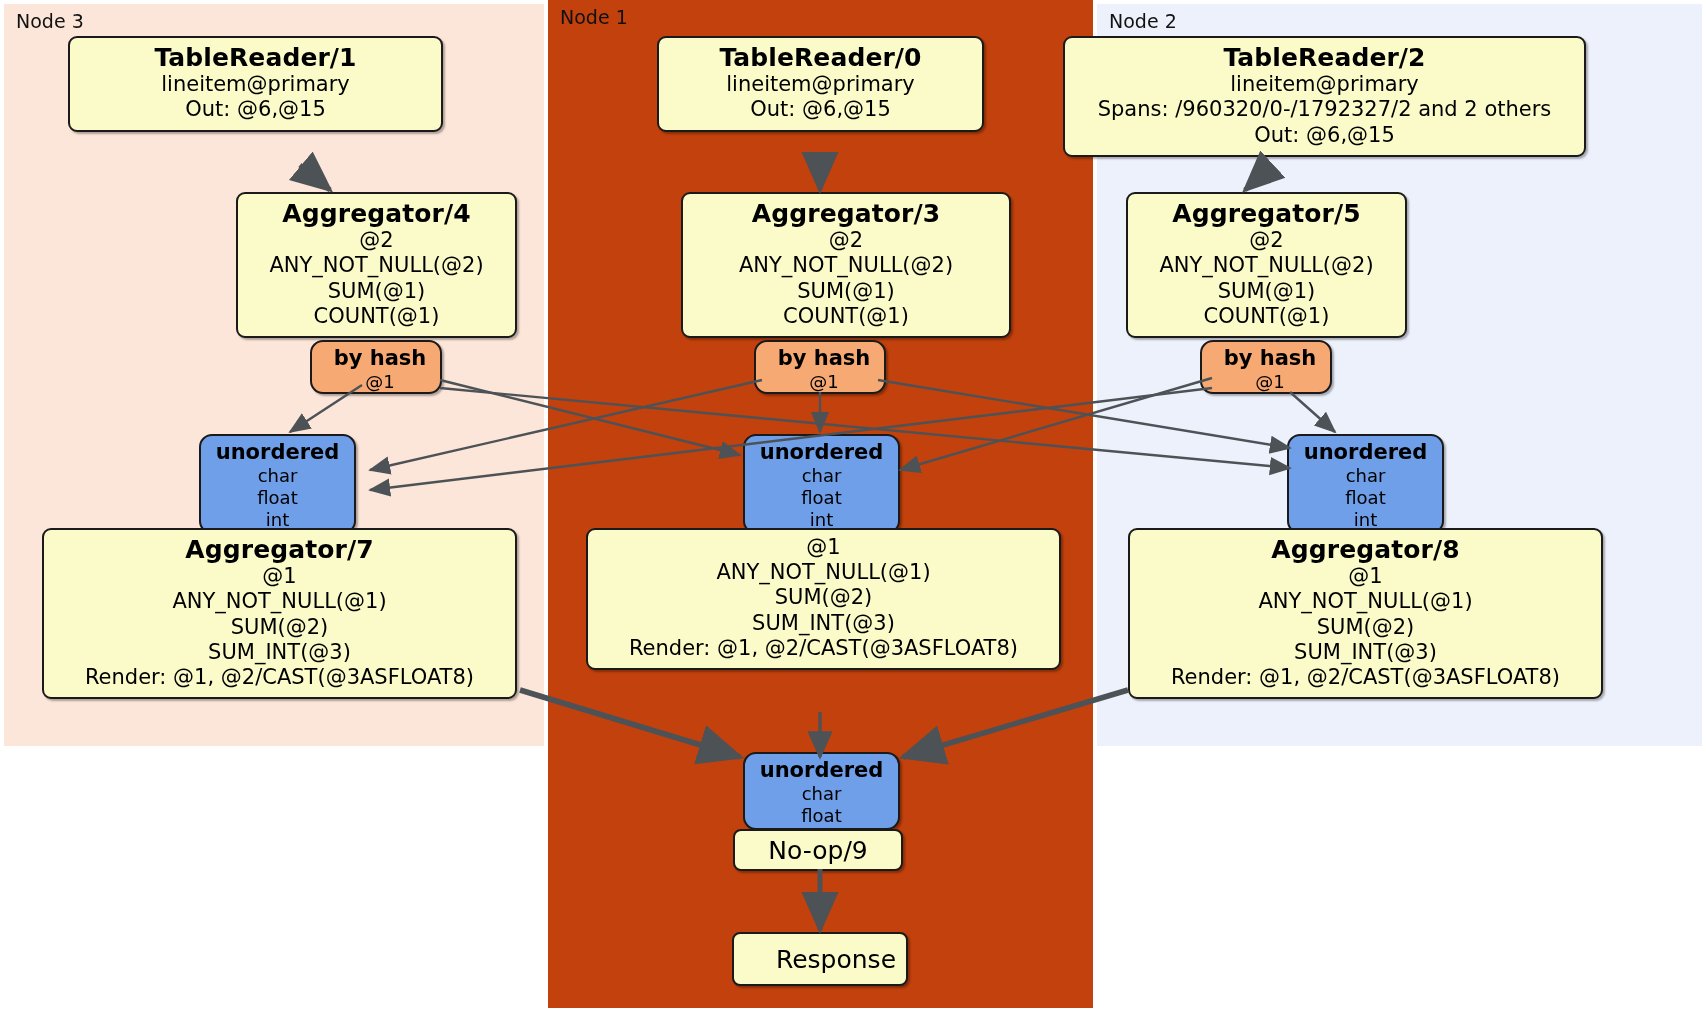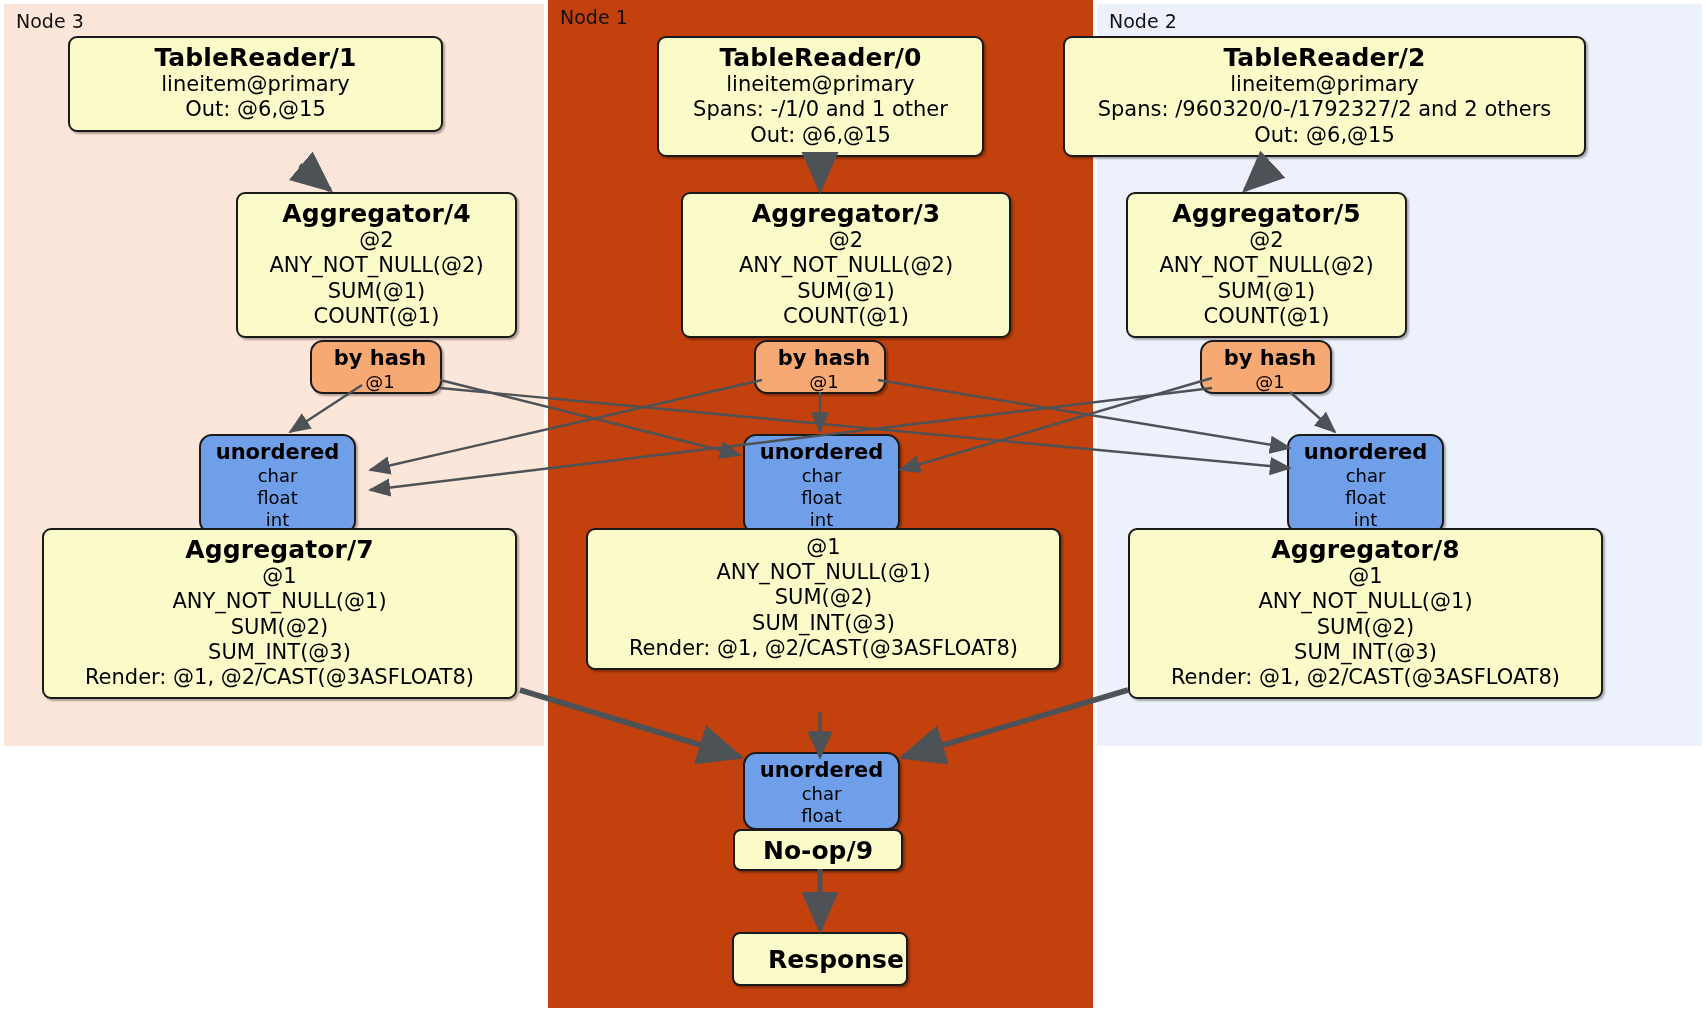--- a/index.html
+++ b/index.html
@@ -116,21 +116,21 @@
     background: #fbfbc9;
     border: 2px solid #1a1a1a;
     border-radius: 8px;
     box-shadow: 2px 2px 2px rgba(0,0,0,0.30);
     display: flex;
     align-items: center;
     justify-content: center;
     color: #000;
   }
   .small-box-label {
-    font-weight: bold;
+    font-weight: normal;
     font-size: 25px;
     white-space: nowrap;
     text-align: center;
   }
 
   
   .layer-panels { z-index: 1; }
   .layer-edges  { z-index: 2; }
   .layer-boxes  { z-index: 3; }
 </style>
@@ -197,21 +197,20 @@
 
     <div class="proc-box" id="box-tr1" style="left:68px; top:36px; width:375px;">
       <div class="proc-title">TableReader/1</div>
       <div class="proc-line">lineitem@primary</div>
       <div class="proc-line">Out: @6,@15</div>
     </div>
 
     <div class="proc-box" id="box-tr0" style="left:657px; top:36px; width:327px;">
       <div class="proc-title">TableReader/0</div>
       <div class="proc-line">lineitem@primary</div>
-      <div class="proc-line">Spans: -/1/0 and 1 other</div>
       <div class="proc-line">Out: @6,@15</div>
     </div>
 
     <div class="proc-box" id="box-tr2" style="left:1063px; top:36px; width:523px;">
       <div class="proc-title">TableReader/2</div>
       <div class="proc-line">lineitem@primary</div>
       <div class="proc-line">Spans: /960320/0-/1792327/2 and 2 others</div>
       <div class="proc-line">Out: @6,@15</div>
     </div>
 

